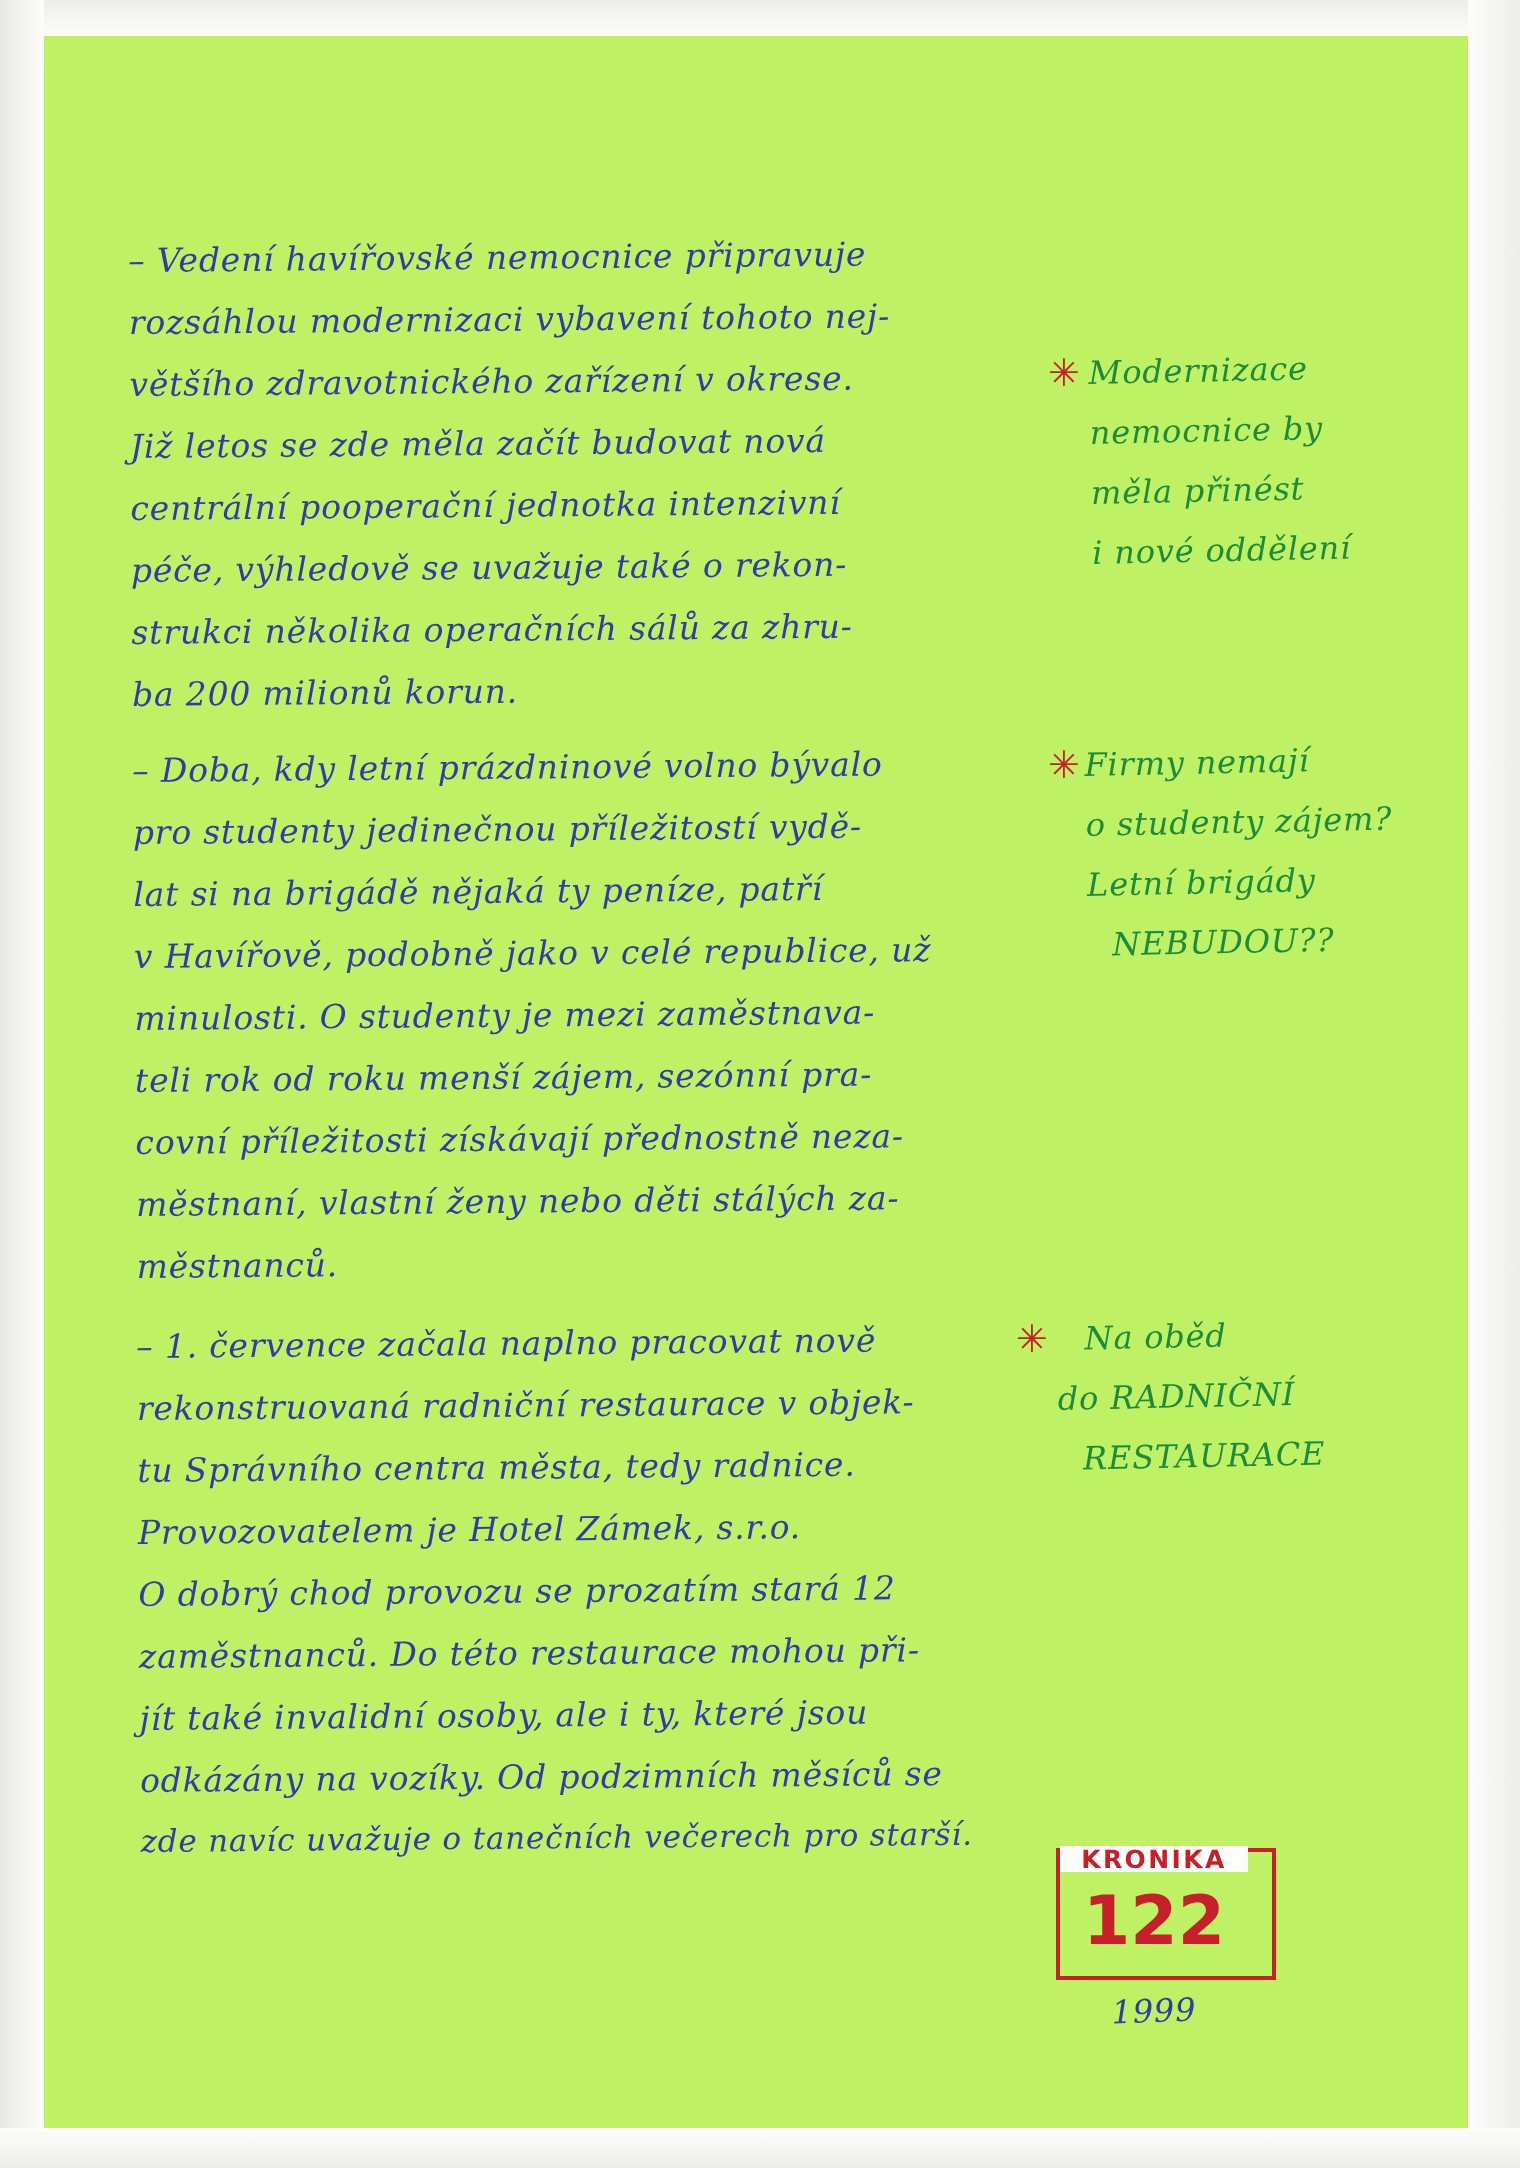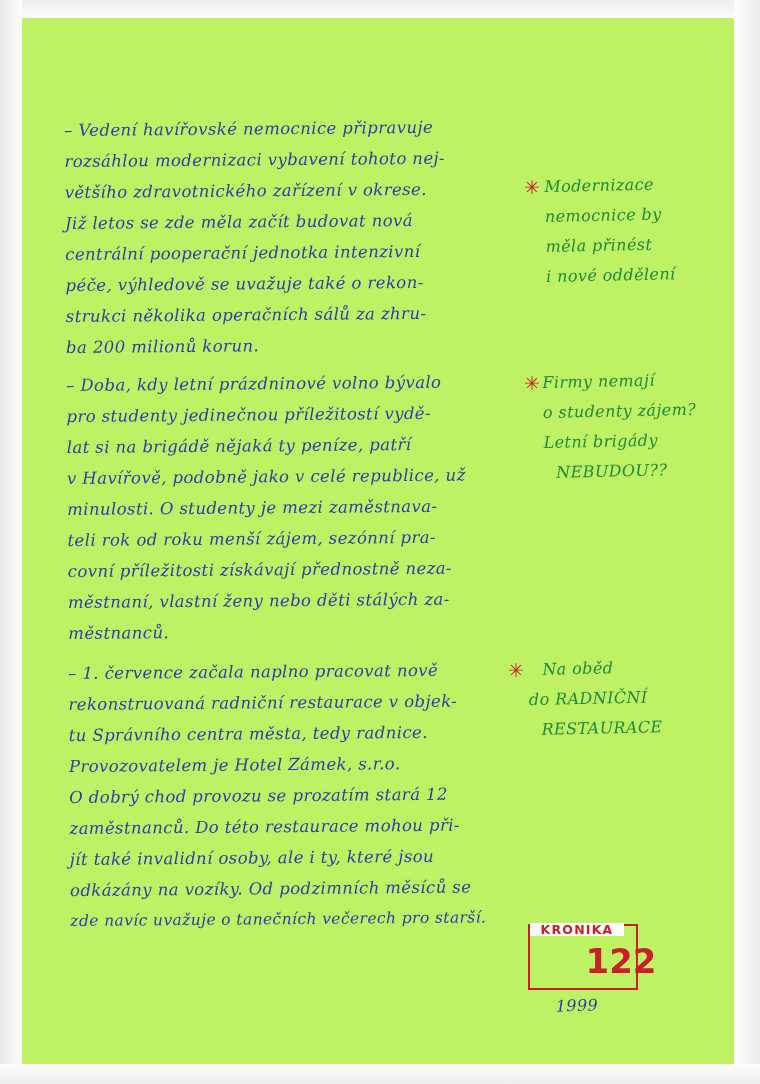--- a/index.html
+++ b/index.html
@@ -124,21 +124,20 @@
     position: absolute;
     top: 15px;
     left: 0;
     width: 94px;
     text-align: center;
     font-family: "DejaVu Sans", sans-serif;
     font-size: 34px;
     font-weight: bold;
     color: #c8202a;
     line-height: 40px;
-    margin-left: 44px;
   }
   .stamp-year {
     margin-top: 6px;
     font-family: "DejaVu Serif", serif;
     font-style: italic;
     font-size: 16px;
     color: #2f3da8;
     transform: rotate(-2deg);
   }
 </style>

